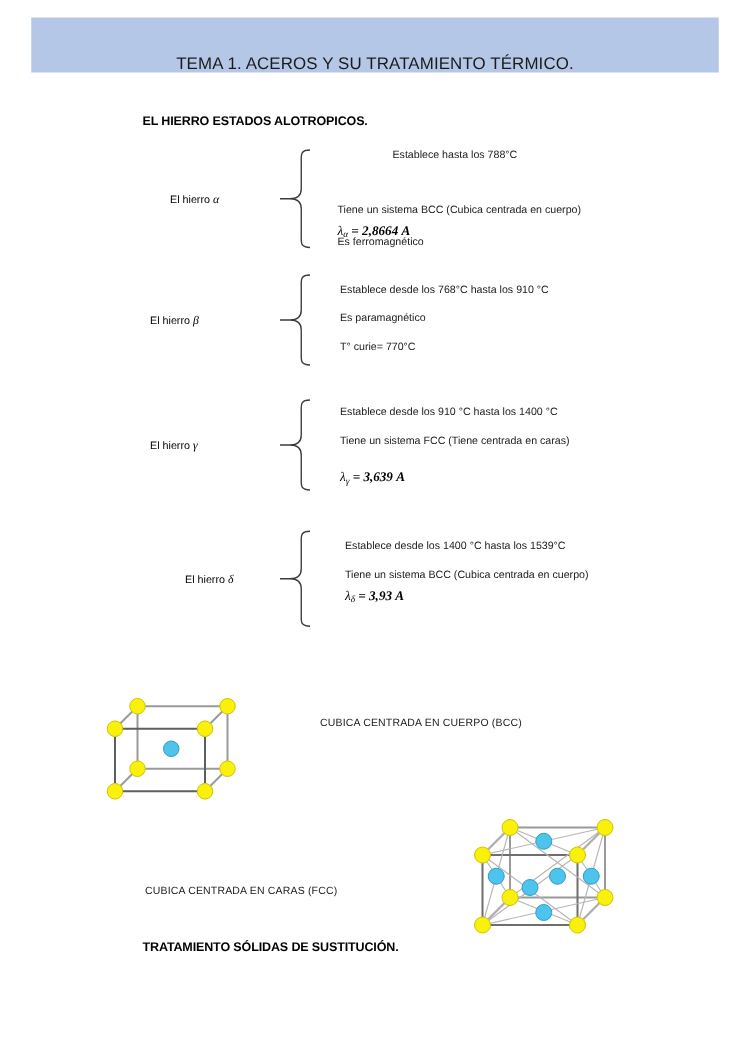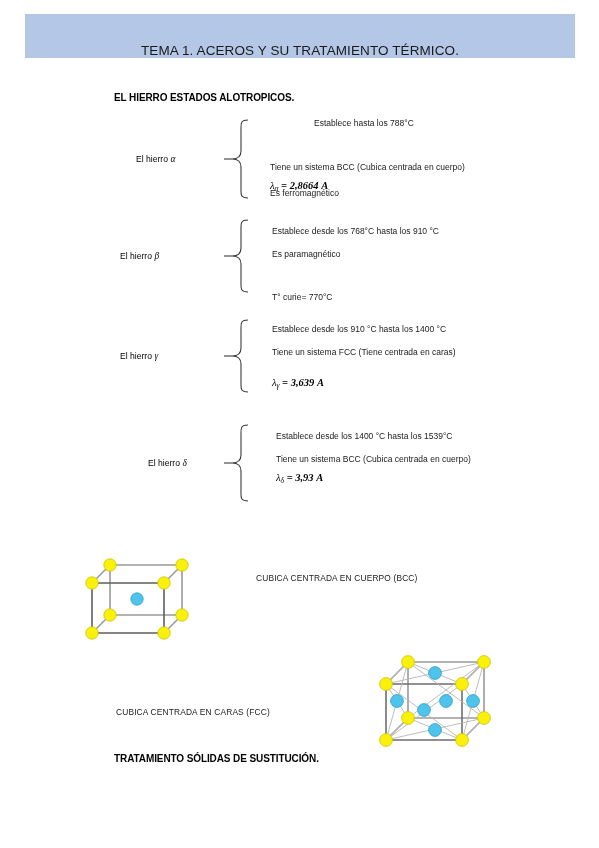--- a/index.html
+++ b/index.html
@@ -139,21 +139,21 @@
   <div class="group-label" style="top:33px;"><span>El hierro </span><span class="gl-sym">β</span></div>
   <div class="brace-wrap">
     <svg width="30" height="76" viewBox="0 0 30 76">
       <path d="M24 2 C16 2 17 6 17 12 L17 30 C17 36 13 38 8 38 C13 38 17 40 17 46 L17 64 C17 70 16 74 24 74" fill="none" stroke="#3b3b3b" stroke-width="1.1"></path>
       <line x1="0" y1="38" x2="8" y2="38" stroke="#3b3b3b" stroke-width="1.1"></line>
     </svg>
   </div>
   <div class="lines" style="left:188px;">
     <div class="line" style="position:absolute;top:8px;">Establece desde los 768°C hasta los 910 °C</div>
     <div class="line" style="position:absolute;top:31px;">Es paramagnético</div>
-    <div class="line" style="position:absolute;top:54px;margin-top:20px;">T° curie= 770°C</div>
+    <div class="line" style="position:absolute;top:54px;">T° curie= 770°C</div>
   </div>
 </div>
 
 <div class="group" style="top:318px;">
   <div class="group-label" style="top:33px;"><span>El hierro </span><span class="gl-sym">γ</span></div>
   <div class="brace-wrap">
     <svg width="30" height="76" viewBox="0 0 30 76">
       <path d="M24 2 C16 2 17 6 17 12 L17 30 C17 36 13 38 8 38 C13 38 17 40 17 46 L17 64 C17 70 16 74 24 74" fill="none" stroke="#3b3b3b" stroke-width="1.1"></path>
       <line x1="0" y1="38" x2="8" y2="38" stroke="#3b3b3b" stroke-width="1.1"></line>
     </svg>

